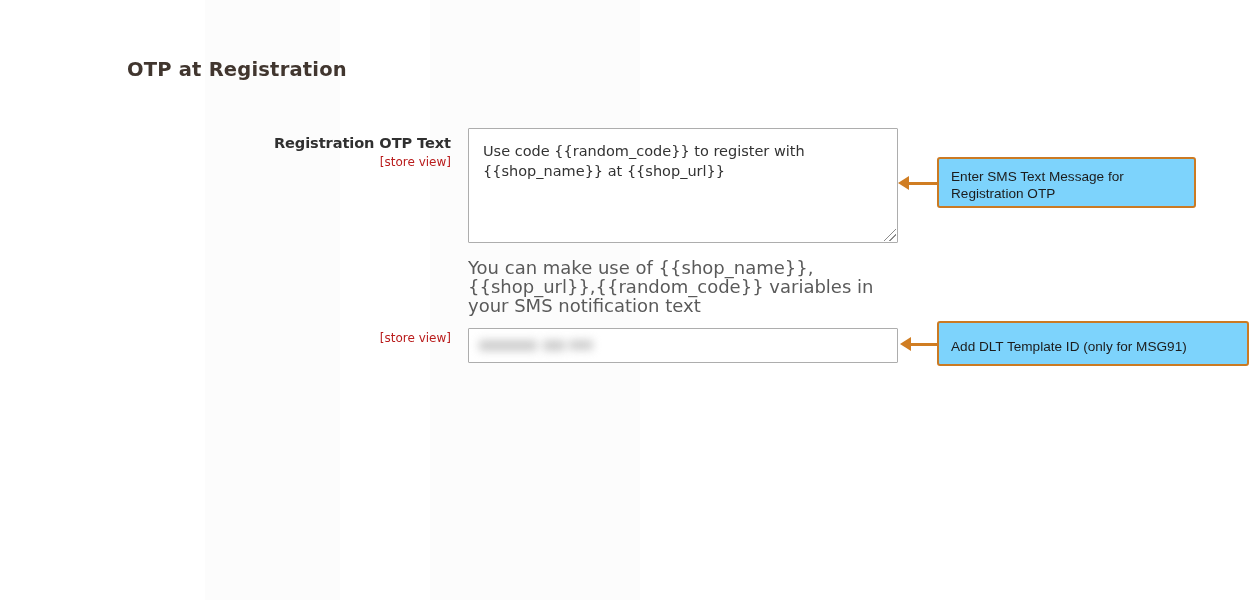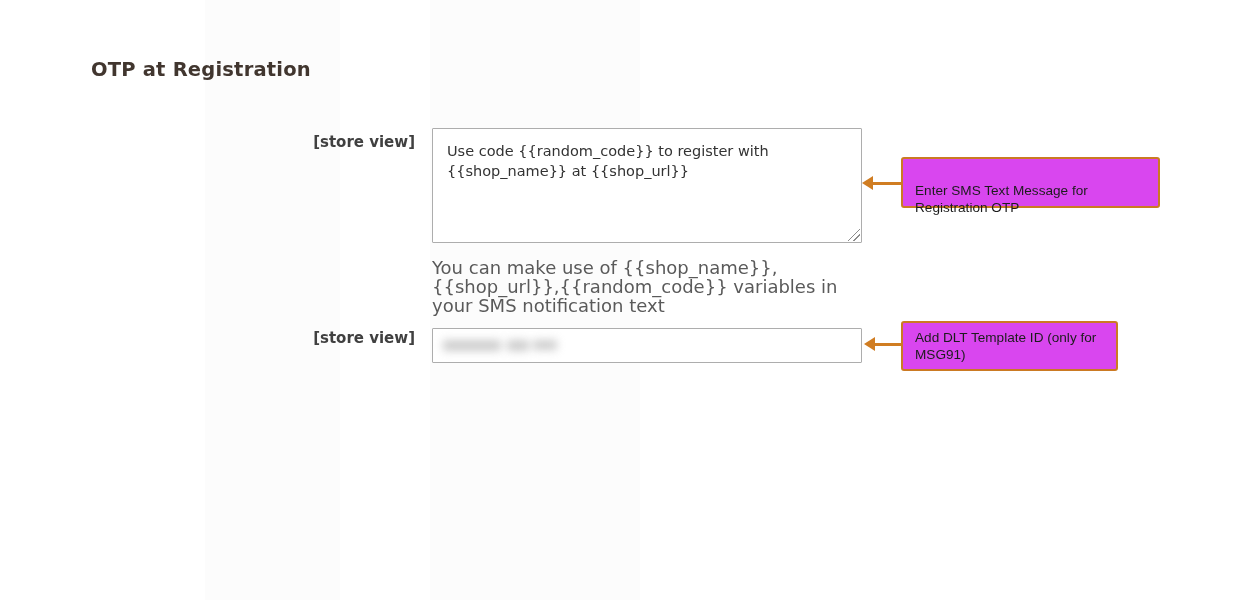--- a/index.html
+++ b/index.html
@@ -22,20 +22,21 @@
     pointer-events: none;
     background:
       linear-gradient(to right, transparent 0 205px, #fcfcfc 205px 340px, transparent 340px),
       linear-gradient(to right, transparent 0 430px, #fcfcfc 430px 640px, transparent 640px);
     opacity: .85;
   }
 
   .page {
     position: absolute;
     inset: 0;
+    margin-left: 36px;
   }
 
   .section-title {
     position: absolute;
     left: 91px;
     top: 58px;
     font-size: 19.5px;
     font-weight: bold;
     color: #41362f;
     letter-spacing: .2px;
@@ -51,25 +52,24 @@
   .field-label .lbl-text {
     display: block;
     font-size: 14.6px;
     font-weight: bold;
     color: #303030;
     line-height: 20px;
     letter-spacing: -.1px;
   }
   .field-label .scope {
     display: block;
-    font-size: 15px;
-    color: #404040;
+    font-size: 12px;
+    color: #b91c1c;
     line-height: 16px;
     margin-top: 1px;
-    font-weight: bold;
   }
 
   .row1-label { top: 133px; }
   .row2-label { top: 329px; }
 
   .textarea-box {
     position: absolute;
     left: 432px;
     top: 128px;
     width: 430px;
@@ -140,40 +140,40 @@
   .redacted .r1 { left: 2px;  top: 3px;  width: 58px; height: 11px; }
   .redacted .r2 { left: 66px; top: 3px;  width: 22px; height: 11px; }
   .redacted .r3 { left: 92px; top: 3px;  width: 24px; height: 10px; }
 
   
   .callout {
     position: absolute;
     box-sizing: border-box;
     border: 2px solid #cb7a23;
     border-radius: 3px;
-    background: #d946ef;
+    background: #7dd3fc;
     font-family: "Liberation Sans", sans-serif;
     font-size: 13.6px;
     line-height: 17px;
     color: #1c1c1c;
-    padding: 23px 12px;
+    padding: 9px 12px;
   }
   .callout-1 {
     left: 901px;
     top: 157px;
     width: 259px;
     height: 51px;
   }
   .callout-2 {
     left: 901px;
     top: 321px;
-    width: 217px;
+    width: 312px;
     height: 45px;
     display: flex;
-    align-items: center;
+    align-items: flex-end;
   }
 
   .arrow {
     position: absolute;
     height: 14px;
     pointer-events: none;
   }
   .arrow .shaft {
     position: absolute;
     left: 8px;
@@ -199,20 +199,21 @@
 </head>
 <body>
 
 <div class="bg-seams"></div>
 
 <div class="page">
 
   <div class="section-title">OTP at Registration</div>
 
   <div class="field-label row1-label">
+    <span class="lbl-text">Registration OTP Text</span>
     <span class="scope">[store view]</span>
   </div>
 
   <textarea class="textarea-box" style="">Use code {{random_code}} to register with {{shop_name}} at {{shop_url}}</textarea>
   <div class="resize-grip"></div>
 
   <div class="help-text">You can make use of {{shop_name}},{{shop_url}},{{random_code}} variables in your SMS notification text</div>
 
   <div class="field-label row2-label">
     <span class="scope">[store view]</span>

